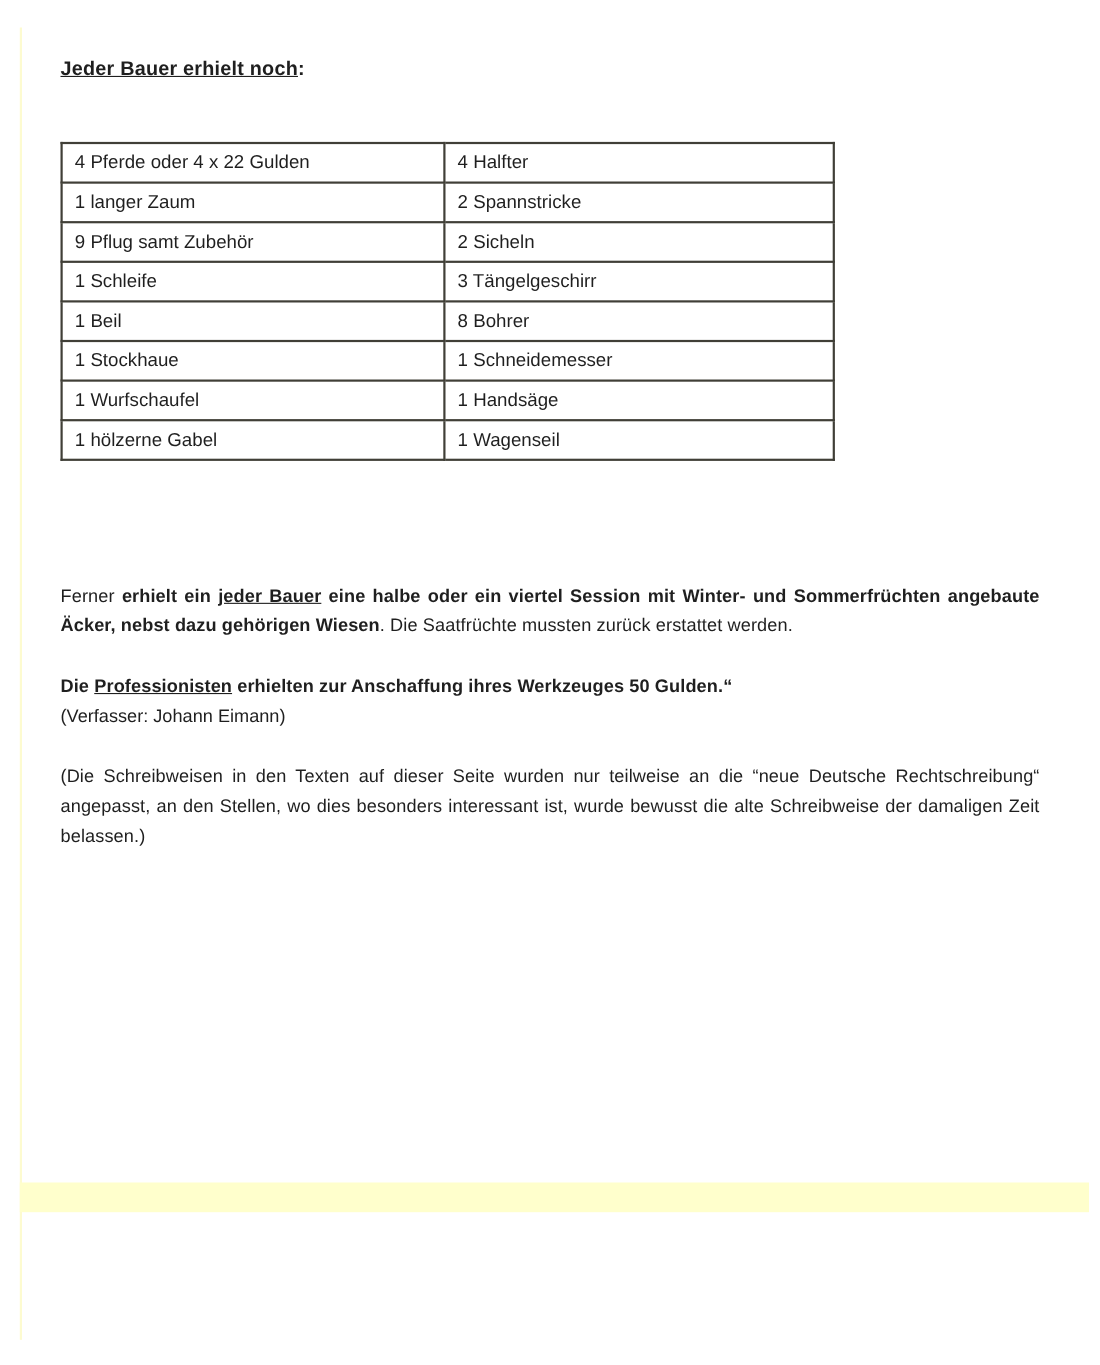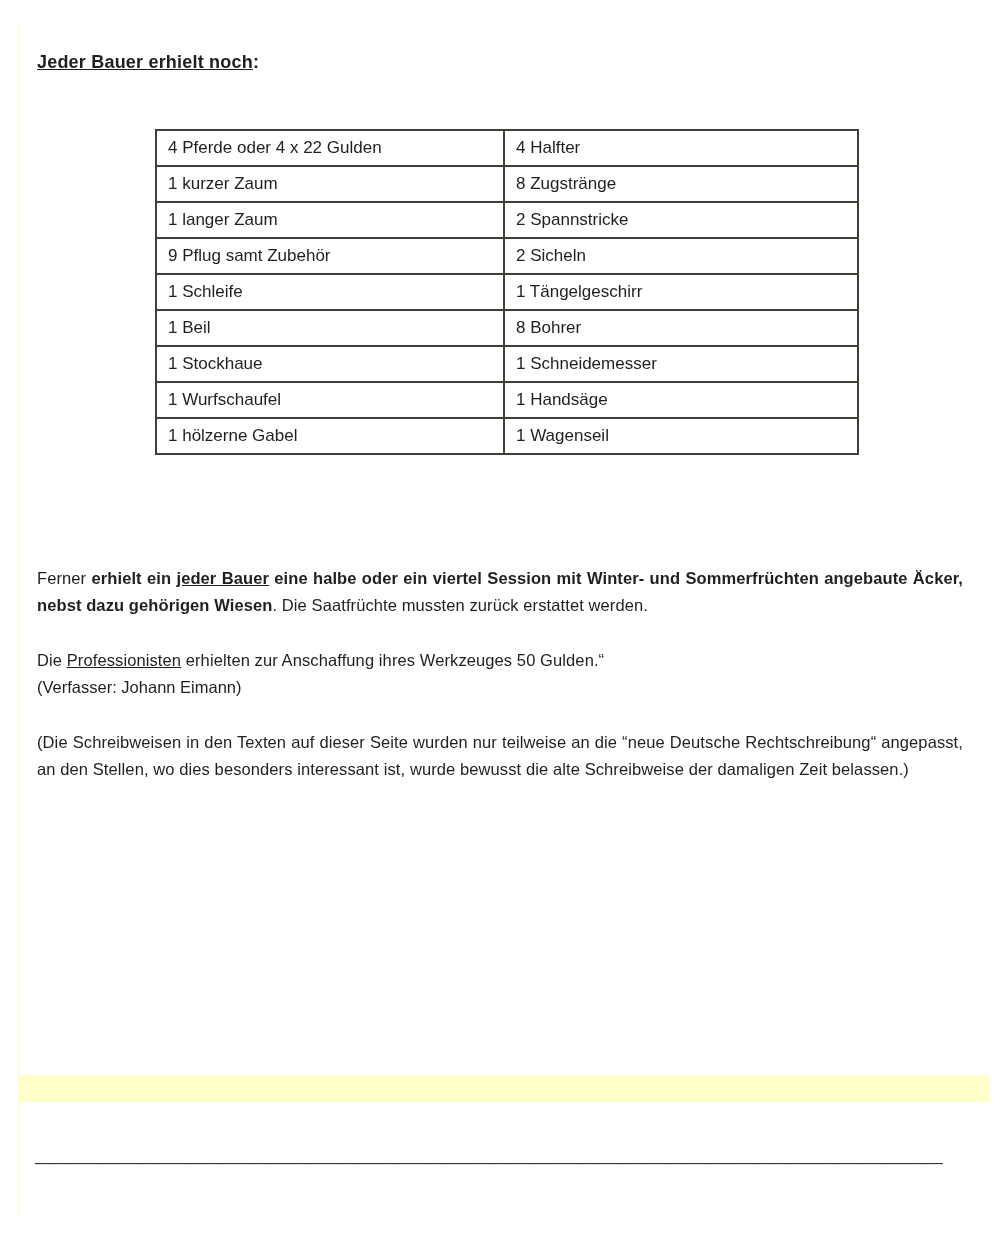--- a/index.html
+++ b/index.html
@@ -19,56 +19,55 @@
   .accent-line {
     position: absolute;
     left: 18px;
     top: 25px;
     width: 2px;
     height: 1193px;
     background: #fdfbd0;
   }
   .content {
     position: relative;
-    padding: 0 37px;
+    padding: 0 55px;
   }
   .page-title {
     margin-top: 52px;
     font-size: 18px;
     font-weight: bold;
     letter-spacing: 0.2px;
   }
   .page-title .u {
     text-decoration: underline;
   }
   table.allotment {
     border-collapse: collapse;
     margin-top: 56px;
-    margin-left: 118px;
     background: #ffffff;
     border: 2px solid #403f37;
   }
   table.allotment td {
     border: 2px solid #403f37;
     height: 34px;
     vertical-align: middle;
     padding: 0 8px 0 11px;
     font-size: 17px;
     white-space: nowrap;
   }
   td.col-left  { width: 327px; }
   td.col-right { width: 333px; }
   .para {
     font-size: 16.5px;
     line-height: 27px;
     text-align: justify;
     letter-spacing: 0.1px;
   }
   .para-ferner { margin-top: 110px; }
-  .para-prof   { margin-top: 28px; font-weight: normal; }
+  .para-prof   { margin-top: 28px; font-weight: bold; }
   .author-line { font-size: 16.5px; line-height: 27px; }
   .note-para   { margin-top: 28px; }
   .bold { font-weight: bold; }
   .ul   { text-decoration: underline; }
   .highlight-band {
     position: absolute;
     left: 18px;
     top: 1075px;
     width: 972px;
     height: 27px;
@@ -98,34 +97,30 @@
       <span class="u">Jeder Bauer erhielt noch</span><span>:</span>
     </div>
 
     <table class="allotment">
       <tbody>
         <tr>
           <td class="col-left">4 Pferde oder 4 x 22 Gulden</td>
           <td class="col-right">4 Halfter</td>
         </tr>
         <tr>
-          <td class="col-left">1 kurzer Zaum</td>
-          <td class="col-right">8 Zugstränge</td>
-        </tr>
-        <tr>
           <td class="col-left">1 langer Zaum</td>
           <td class="col-right">2 Spannstricke</td>
         </tr>
         <tr>
           <td class="col-left">9 Pflug samt Zubehör</td>
           <td class="col-right">2 Sicheln</td>
         </tr>
         <tr>
           <td class="col-left">1 Schleife</td>
-          <td class="col-right">1 Tängelgeschirr</td>
+          <td class="col-right">3 Tängelgeschirr</td>
         </tr>
         <tr>
           <td class="col-left">1 Beil</td>
           <td class="col-right">8 Bohrer</td>
         </tr>
         <tr>
           <td class="col-left">1 Stockhaue</td>
           <td class="col-right">1 Schneidemesser</td>
         </tr>
         <tr>
@@ -144,15 +139,14 @@
     <div class="para para-prof"><span>Die </span><span class="ul">Professionisten</span><span> erhielten zur Anschaffung ihres Werkzeuges 50 Gulden.“</span></div>
 
     <div class="author-line">(Verfasser: Johann Eimann)</div>
 
     <div class="para note-para">(Die Schreibweisen in den Texten auf dieser Seite wurden nur teilweise an die “neue Deutsche Rechtschreibung“ angepasst, an den Stellen, wo dies besonders interessant ist, wurde bewusst die alte Schreibweise der damaligen Zeit belassen.)</div>
 
   </div>
 
   <div class="highlight-band"></div>
 
-  <div class="separator-line">______________________________________________________________________________________________________</div>
 
 </div>
 
 </body></html>

